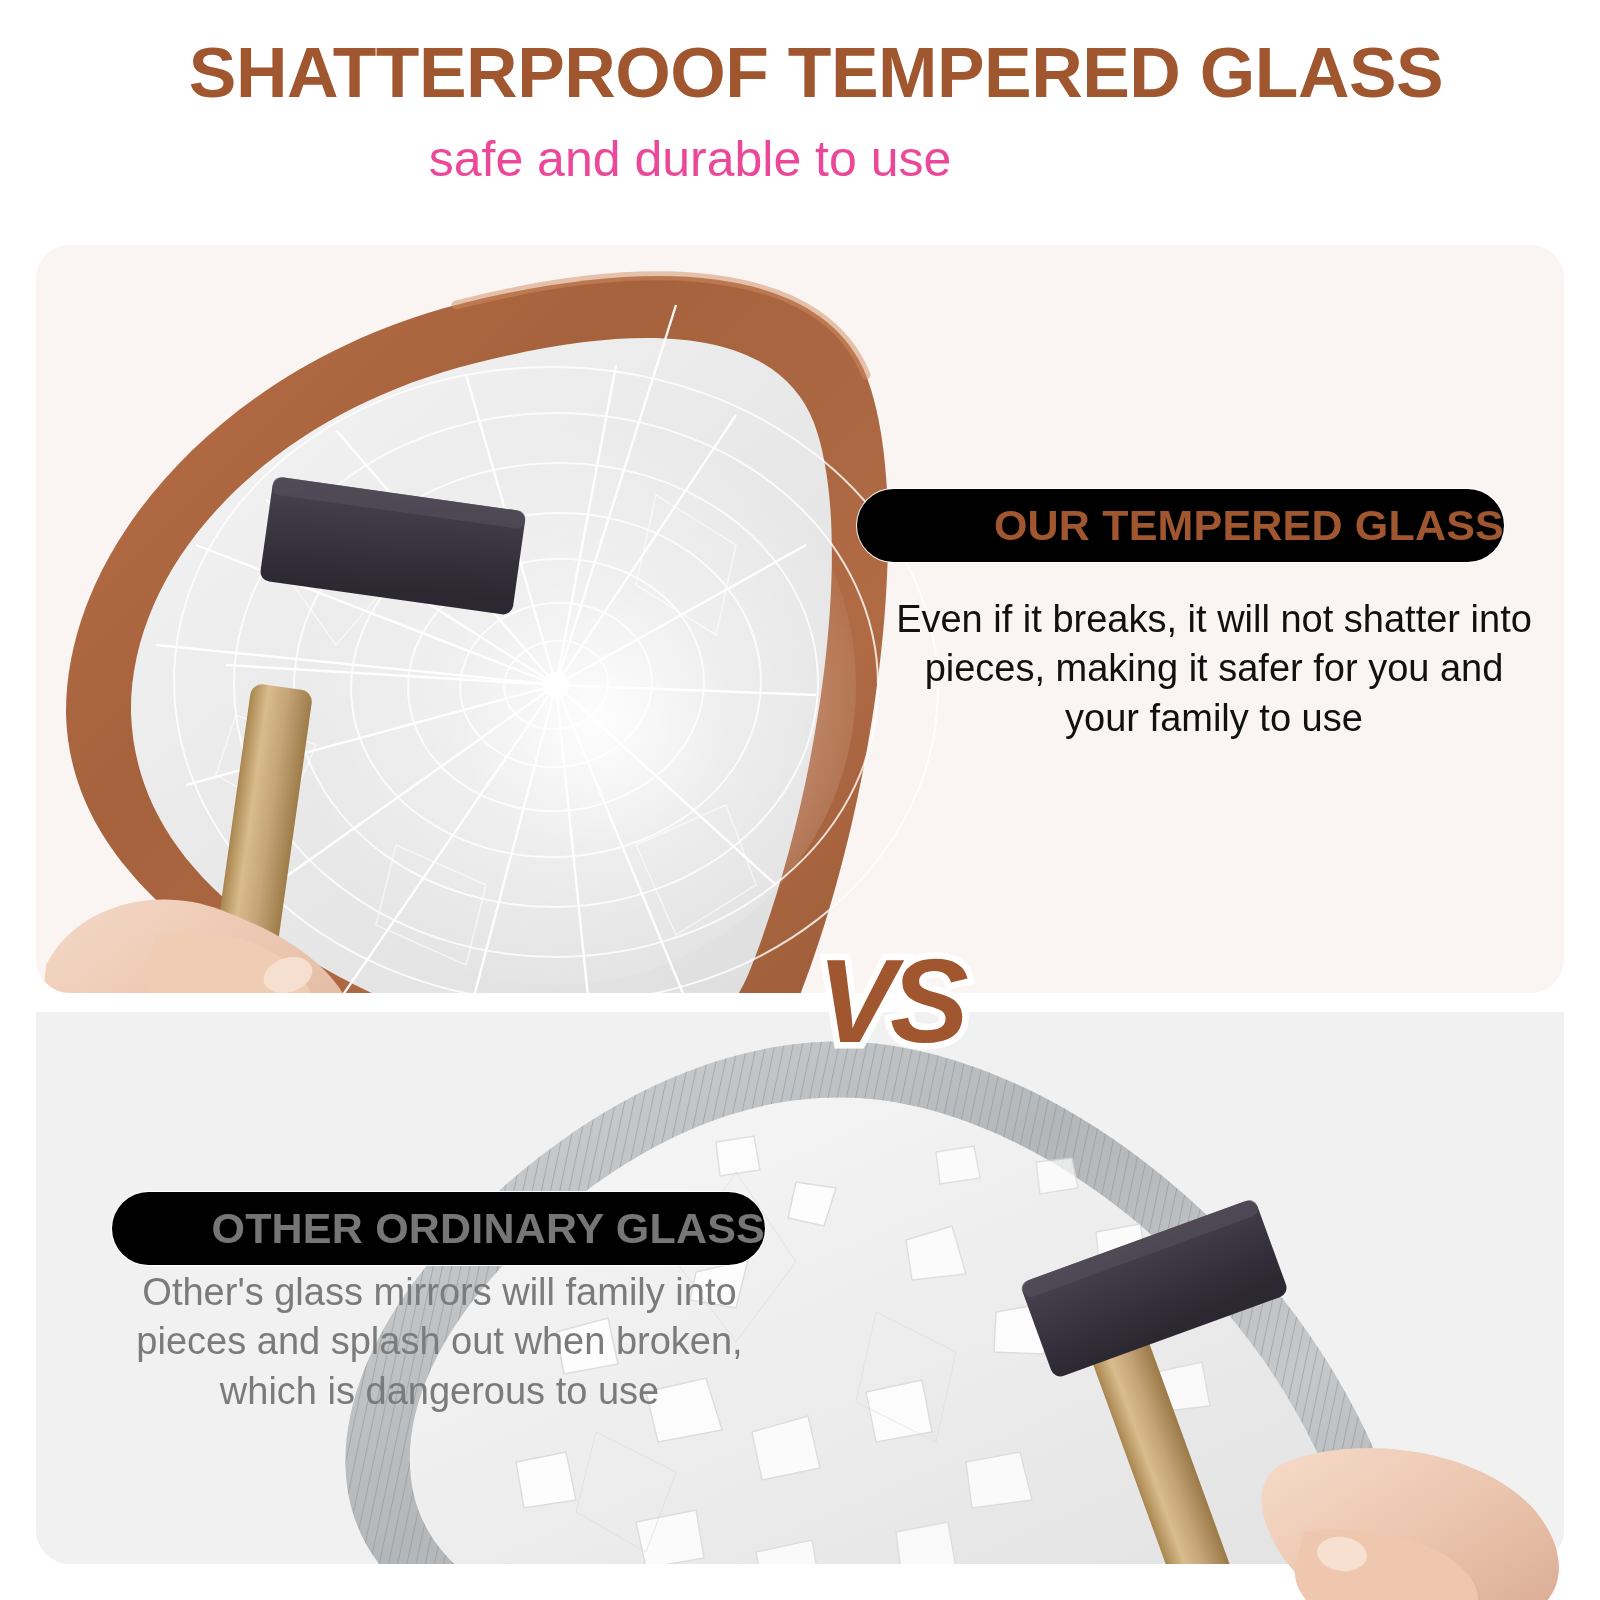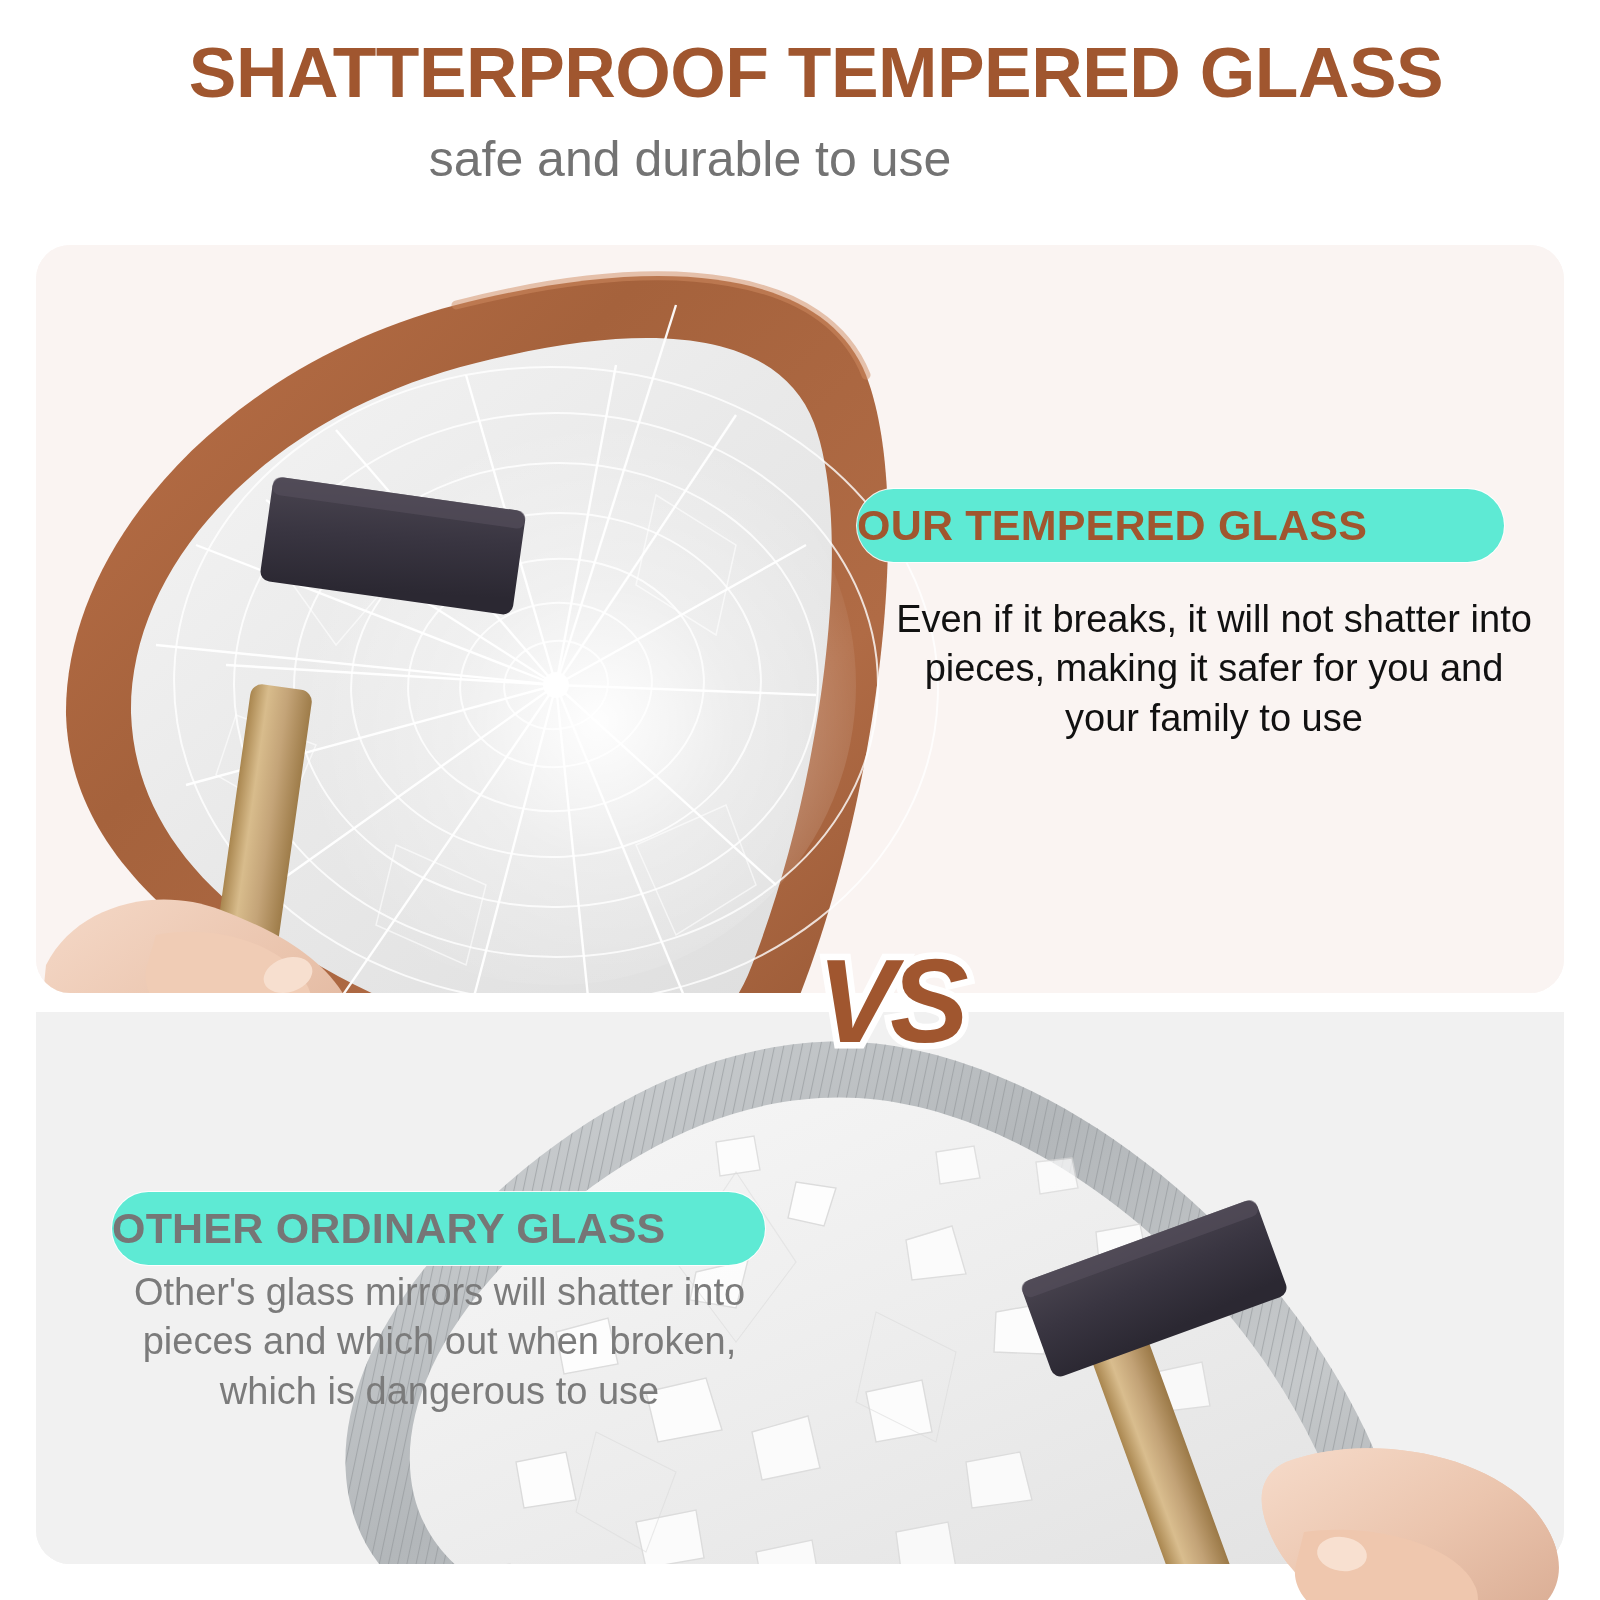--- a/index.html
+++ b/index.html
@@ -34,21 +34,21 @@
     text-transform: uppercase;
     line-height: 1;
     white-space: nowrap;
     transform: scaleX(1.02);
   }
   .subtitle {
     position: absolute;
     top: 134px; left: 0; width: 1348px;
     font-size: 50px;
     font-weight: 400;
-    color: #737373;
+    color: #ec4899;
     line-height: 1;
   }
 
   
   .panel {
     position: absolute;
     border-radius: 34px;
     overflow: hidden;
   }
   .panel-top {
@@ -58,25 +58,25 @@
   }
   .panel-bottom {
     left: 36px; top: 1012px;
     width: 1528px; height: 552px;
     background: #F1F1F1;
   }
 
   
   .pill {
     position: absolute;
-    background: #5eead4;
+    background: #000000;
     border-radius: 60px;
     display: flex;
     align-items: center;
-    justify-content: flex-start;
+    justify-content: flex-end;
     box-shadow: 0 0 0 1px rgba(255,255,255,0.9);
   }
   .pill-text {
     font-size: 43px;
     font-weight: 700;
     letter-spacing: 0.2px;
     white-space: nowrap;
     line-height: 1;
   }
   .pill-top {
@@ -393,19 +393,19 @@
     <path d="M 1268 520 C 1340 510, 1424 534, 1440 576 C 1452 612, 1408 632, 1346 624
              C 1288 616, 1252 582, 1260 552 Z" fill="#EFC7AE"></path>
     <ellipse cx="1306" cy="542" rx="25" ry="17" fill="#F8E0D0" transform="rotate(8 1306 542)"></ellipse>
   </g>
 </svg>
 
 <div class="pill pill-bottom">
   <span class="pill-text">OTHER ORDINARY GLASS</span>
 </div>
 
-<div class="body-copy copy-bottom">Other's glass mirrors will shatter into pieces and which out when broken, which is dangerous to use</div>
+<div class="body-copy copy-bottom">Other's glass mirrors will family into pieces and splash out when broken, which is dangerous to use</div>
 
 <div class="vs-badge">
   <svg viewBox="0 0 190 150">
     <text id="vsText" x="95" y="116" text-anchor="middle" font-family="Liberation Sans, sans-serif" font-size="118" font-weight="700" font-style="italic" fill="#A0562F" stroke="#ffffff" stroke-width="13" paint-order="stroke" letter-spacing="-6">VS</text>
   </svg>
 </div>
 
 </body></html>

